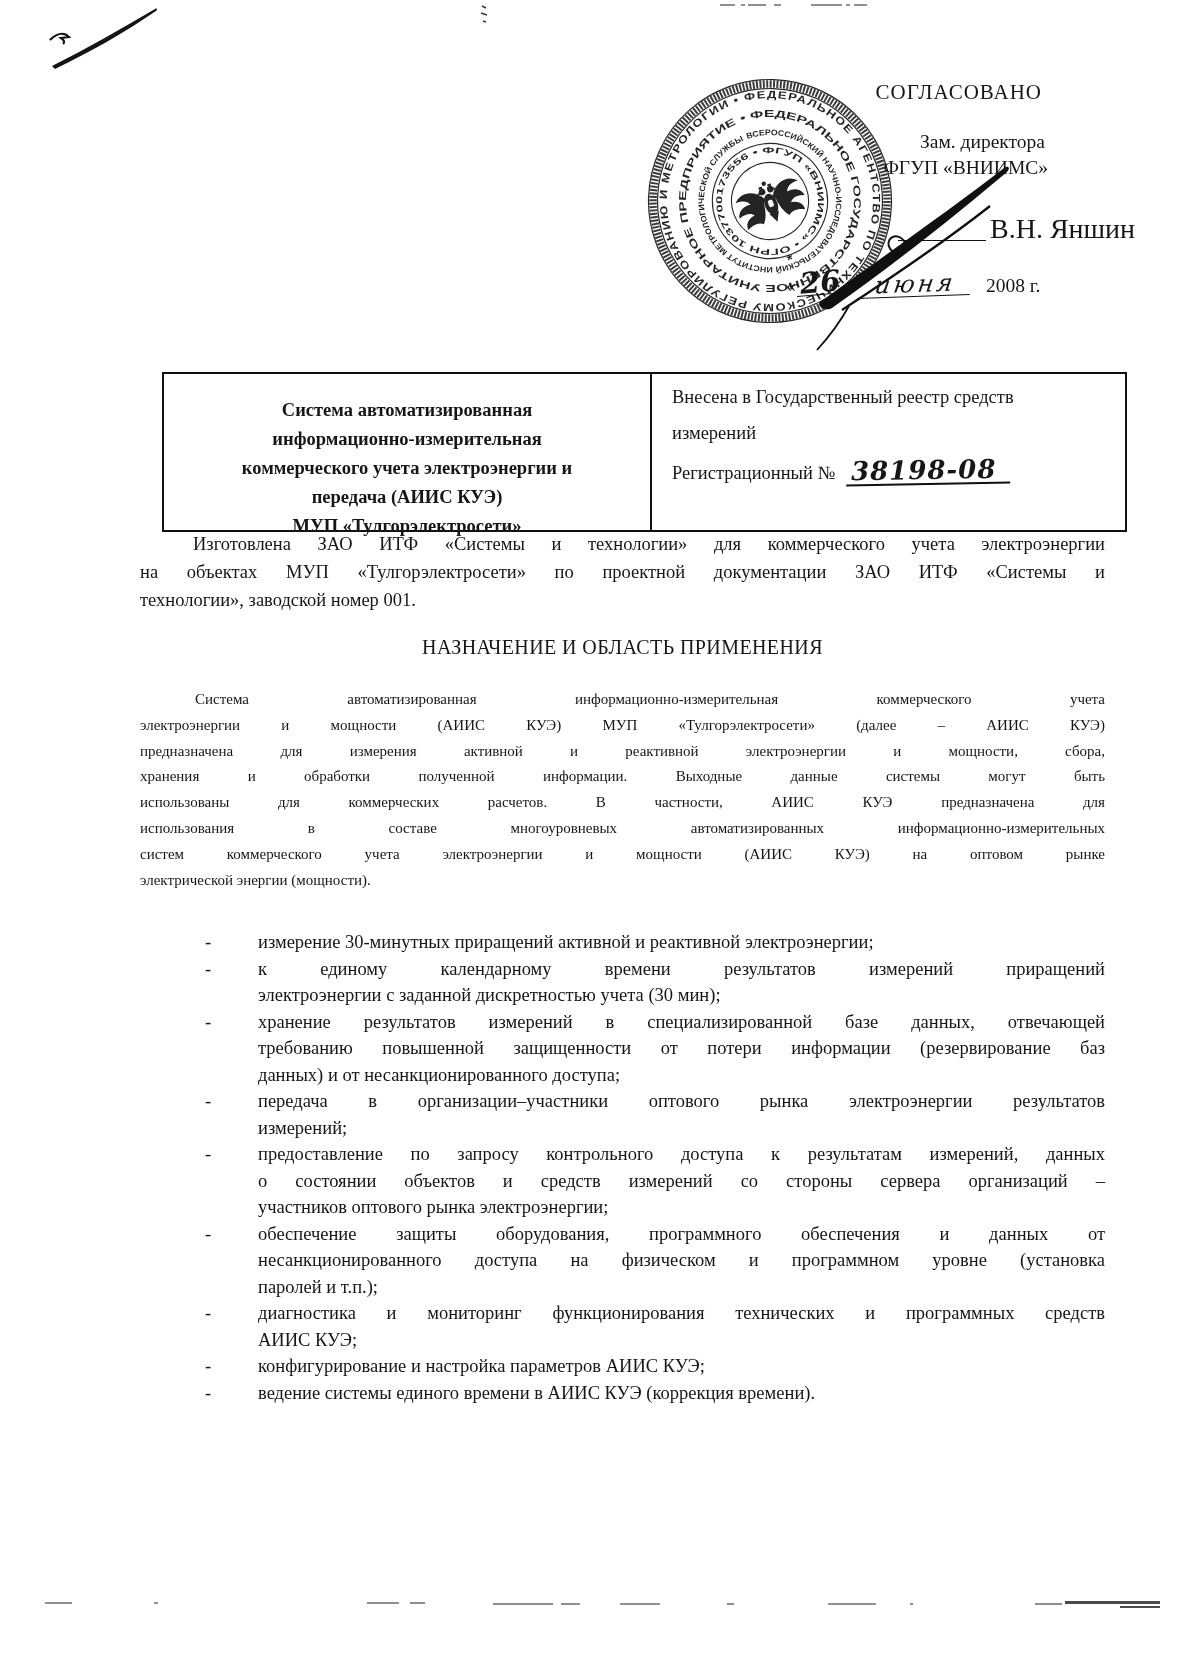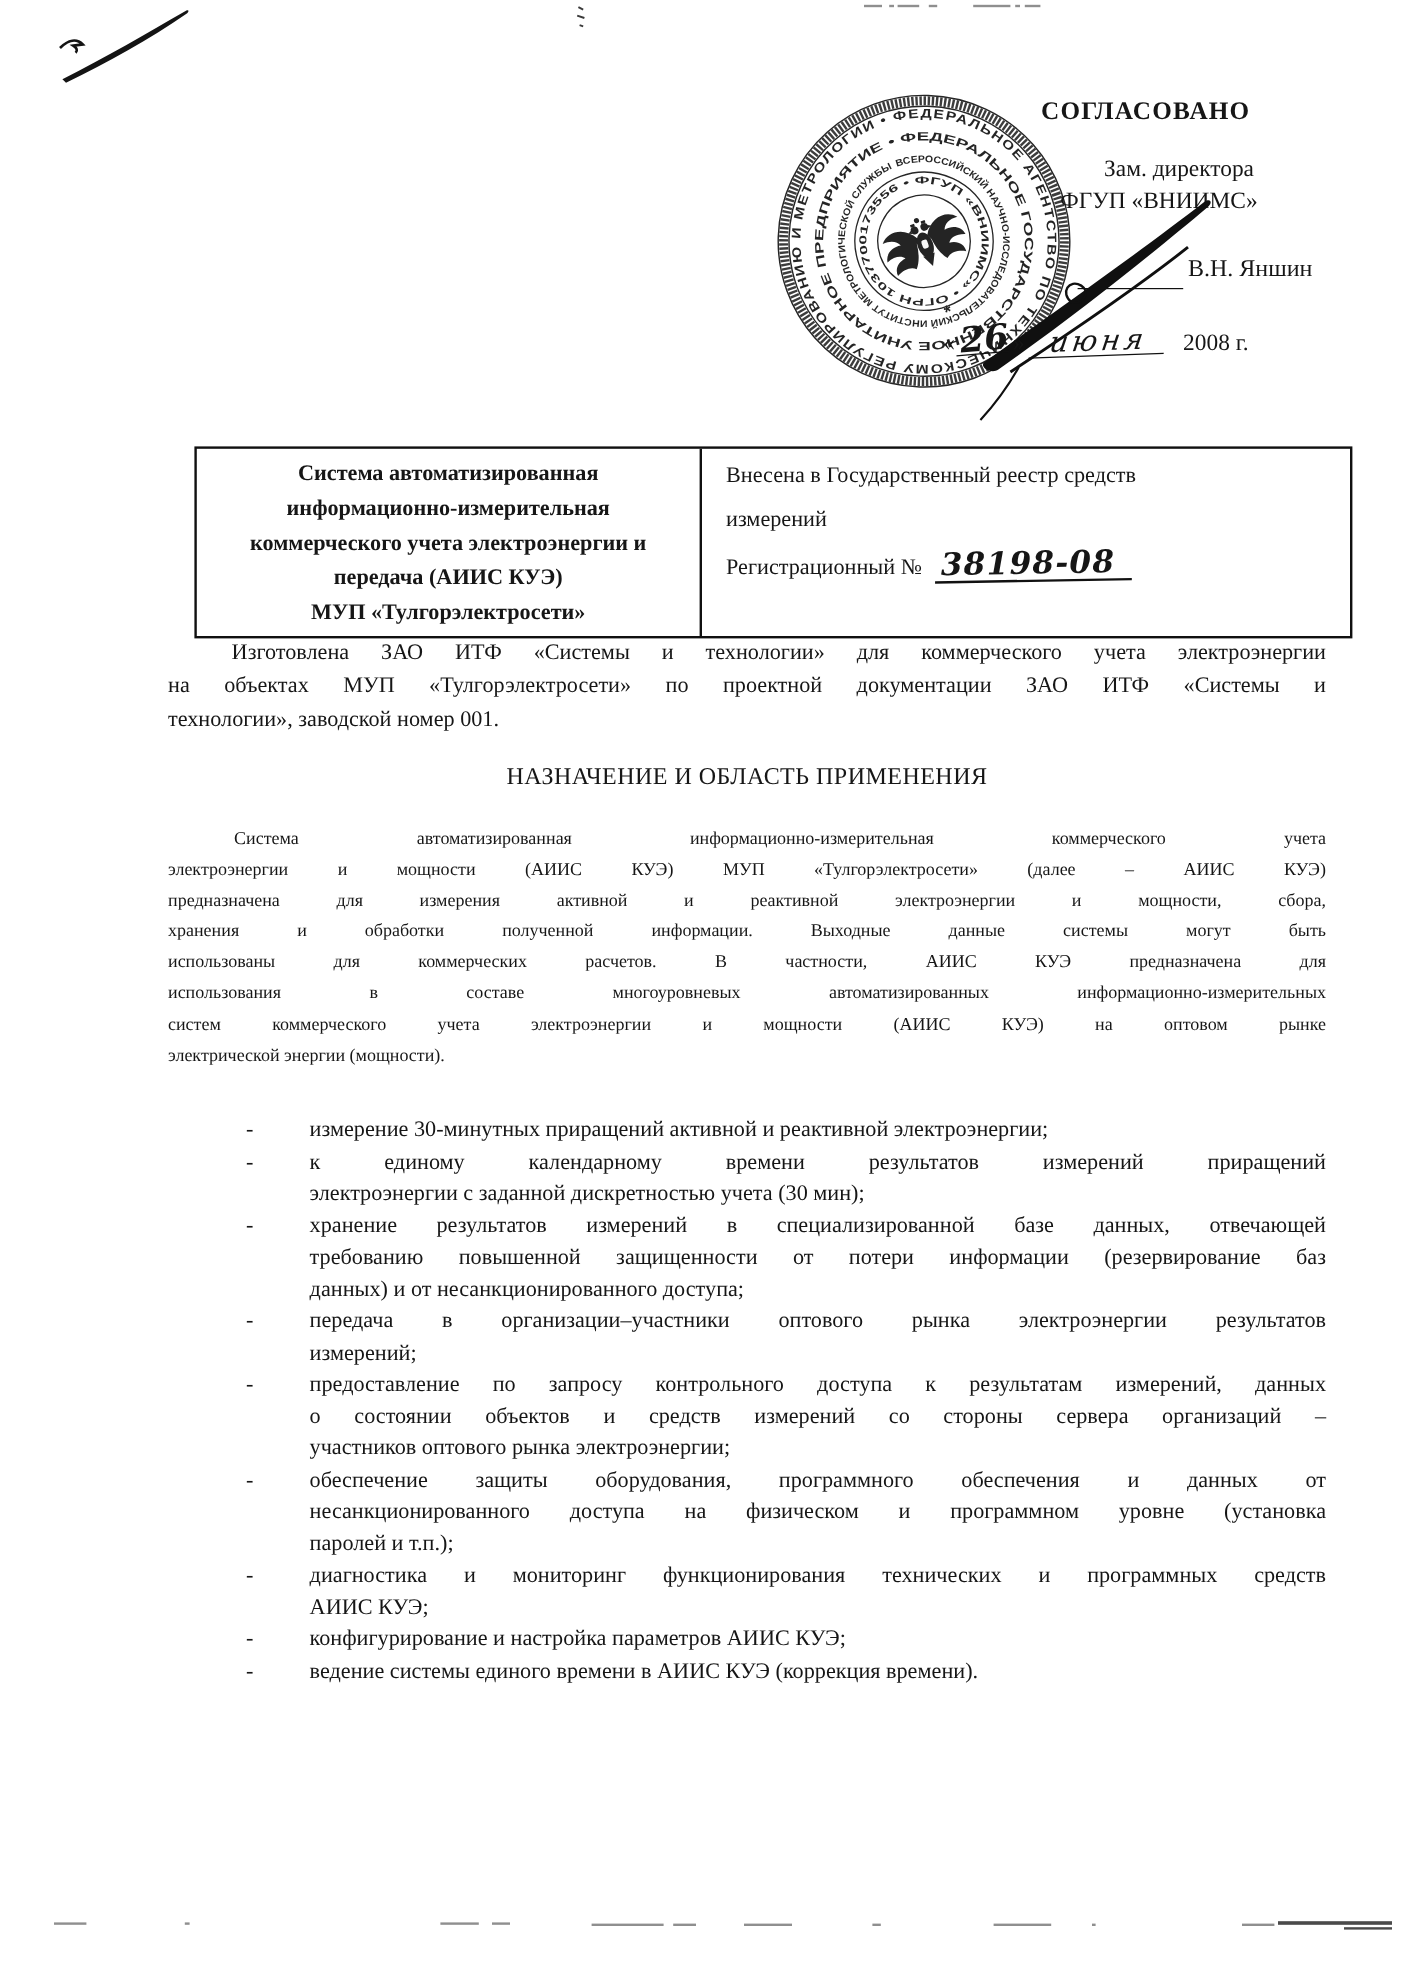--- a/index.html
+++ b/index.html
@@ -7,35 +7,35 @@
     position:relative; width:1181px; height:1656px; background:#ffffff;
     font-family:"Liberation Serif", serif; color:#161616; overflow:hidden;
     margin:0 auto;
   }
   
   .artifact{position:absolute; background:#8f8f8f;}
   .artifact.dark{background:#4a4a4a;}
   svg.overlay{position:absolute; left:0; top:0; pointer-events:none;}
   
   .ap-line{position:absolute; white-space:nowrap; z-index:3;}
-  .ap-title{font-size:21px; font-weight:bold; letter-spacing:1px;}
+  .ap-title{font-size:21px; font-weight:normal; letter-spacing:1px;}
   .ap-pos{font-size:19.5px;}
-  .ap-name{font-size:20px;}
+  .ap-name{font-size:28px;}
   .sig-underline{position:absolute; width:88px; border-top:1.6px solid #111; z-index:3;}
   .date-line{position:absolute; font-size:19.5px; white-space:nowrap; z-index:6;}
   .hand{font-family:"DejaVu Serif", serif; font-style:italic; display:inline-block;}
   .date-day{font-size:29px; font-weight:bold; transform:rotate(-5deg); padding:0 4px;
             border-bottom:1.6px solid #111; line-height:0.8;}
   .date-month{font-size:24px; transform:skewX(-10deg) rotate(-2deg); padding:0 16px;
               border-bottom:1.6px solid #111; line-height:0.9; letter-spacing:3px;}
   .date-year{margin-left:10px;}
   
   .reg-table{position:absolute; left:162px; top:372px; width:961px; height:156px;
              border:2.5px solid #101010; display:flex; z-index:2;}
-  .cell-left{width:421px; border-right:2px solid #101010; padding-top:7px; box-sizing:border-box;}
+  .cell-left{width:488px; border-right:2px solid #101010; padding-top:22px; box-sizing:border-box;}
   .cell-right{flex:1; padding:13px 10px 0 20px; box-sizing:border-box; font-size:18.5px;}
   .cline{font-weight:bold; font-size:18.5px; line-height:29px; text-align:center;}
   .r-line{margin-bottom:15px;}
   .reg-row{white-space:nowrap;}
   .reg-number{font-family:"DejaVu Serif", serif; font-style:italic; font-weight:bold;
               font-size:26px; letter-spacing:1px; border-bottom:2px solid #111;
               padding:0 14px 1px 5px; display:inline-block; transform:rotate(-1deg);
               line-height:0.9; margin-left:6px;}
   
   .block{position:absolute; left:140px; width:965px; z-index:1;}

